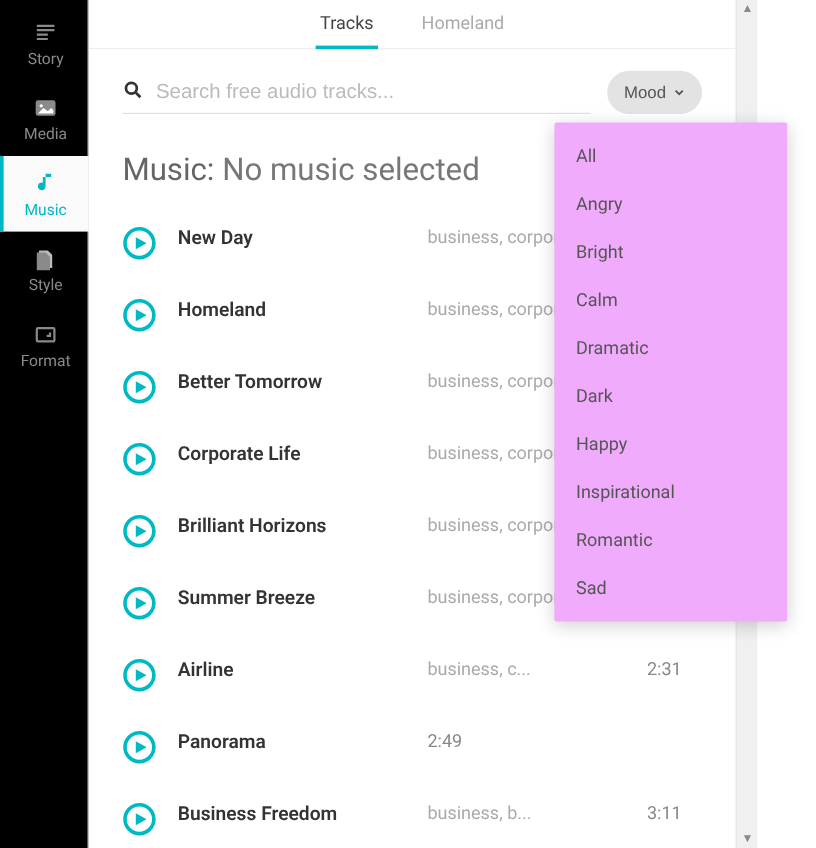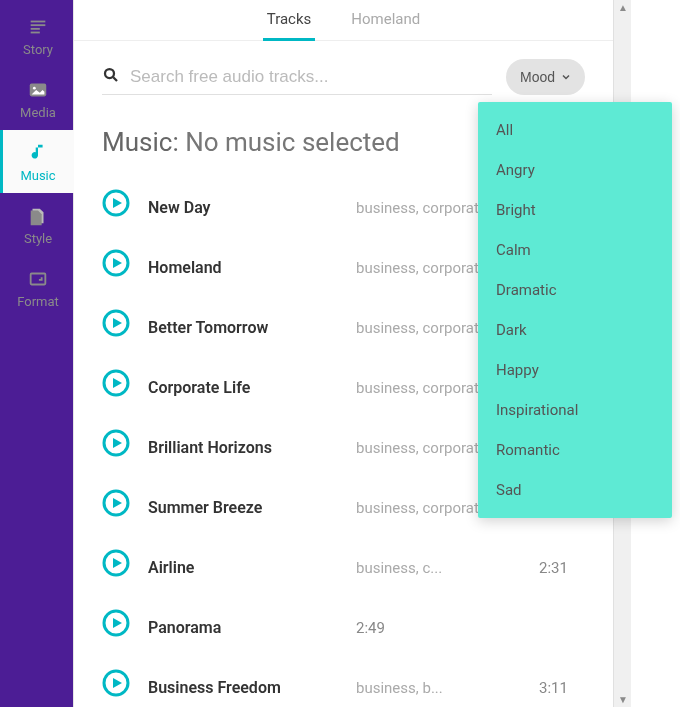--- a/index.html
+++ b/index.html
@@ -10,21 +10,21 @@
     height: 707px;
     overflow: hidden;
     position: relative;
   }
   .wrap {
     display: flex;
     height: 100%;
   }
   .sidebar {
     width: 74px;
-    background: #4c1d95;
+    background: #000000;
     border-right: 1px solid #e5e5e5;
     display: flex;
     flex-direction: column;
     align-items: center;
     padding-top: 4px;
   }
   .sidebar-item {
     width: 74px;
     padding: 12px 0 10px;
     text-align: center;
@@ -114,21 +114,21 @@
     color: #777;
   }
   .heading-strong { color: #666; }
   .tracks {
     flex: 1;
     overflow-y: auto;
     padding: 6px 28px 0;
   }
   .track-row {
     display: flex;
-    align-items: flex-end;
+    align-items: flex-start;
     padding: 16px 0;
     gap: 18px;
   }
   .play-btn {
     width: 28px;
     height: 28px;
     flex-shrink: 0;
     cursor: pointer;
   }
   .play-btn svg { display: block; }
@@ -151,23 +151,23 @@
     min-width: 0;
   }
   .track-dur {
     flex: 0 0 46px;
     font-size: 15px;
     color: #888;
   }
   .dropdown {
     position: absolute;
     top: 102px;
-    left: 404px;
+    left: 388px;
     width: 194px;
-    background: #5eead4;
+    background: #f0abfc;
     box-shadow: 0 3px 14px rgba(0,0,0,0.18);
     border-radius: 2px;
     padding: 8px 0;
     z-index: 20;
   }
   .dropdown-item {
     padding: 11px 18px;
     font-size: 15px;
     color: #555;
     cursor: pointer;

